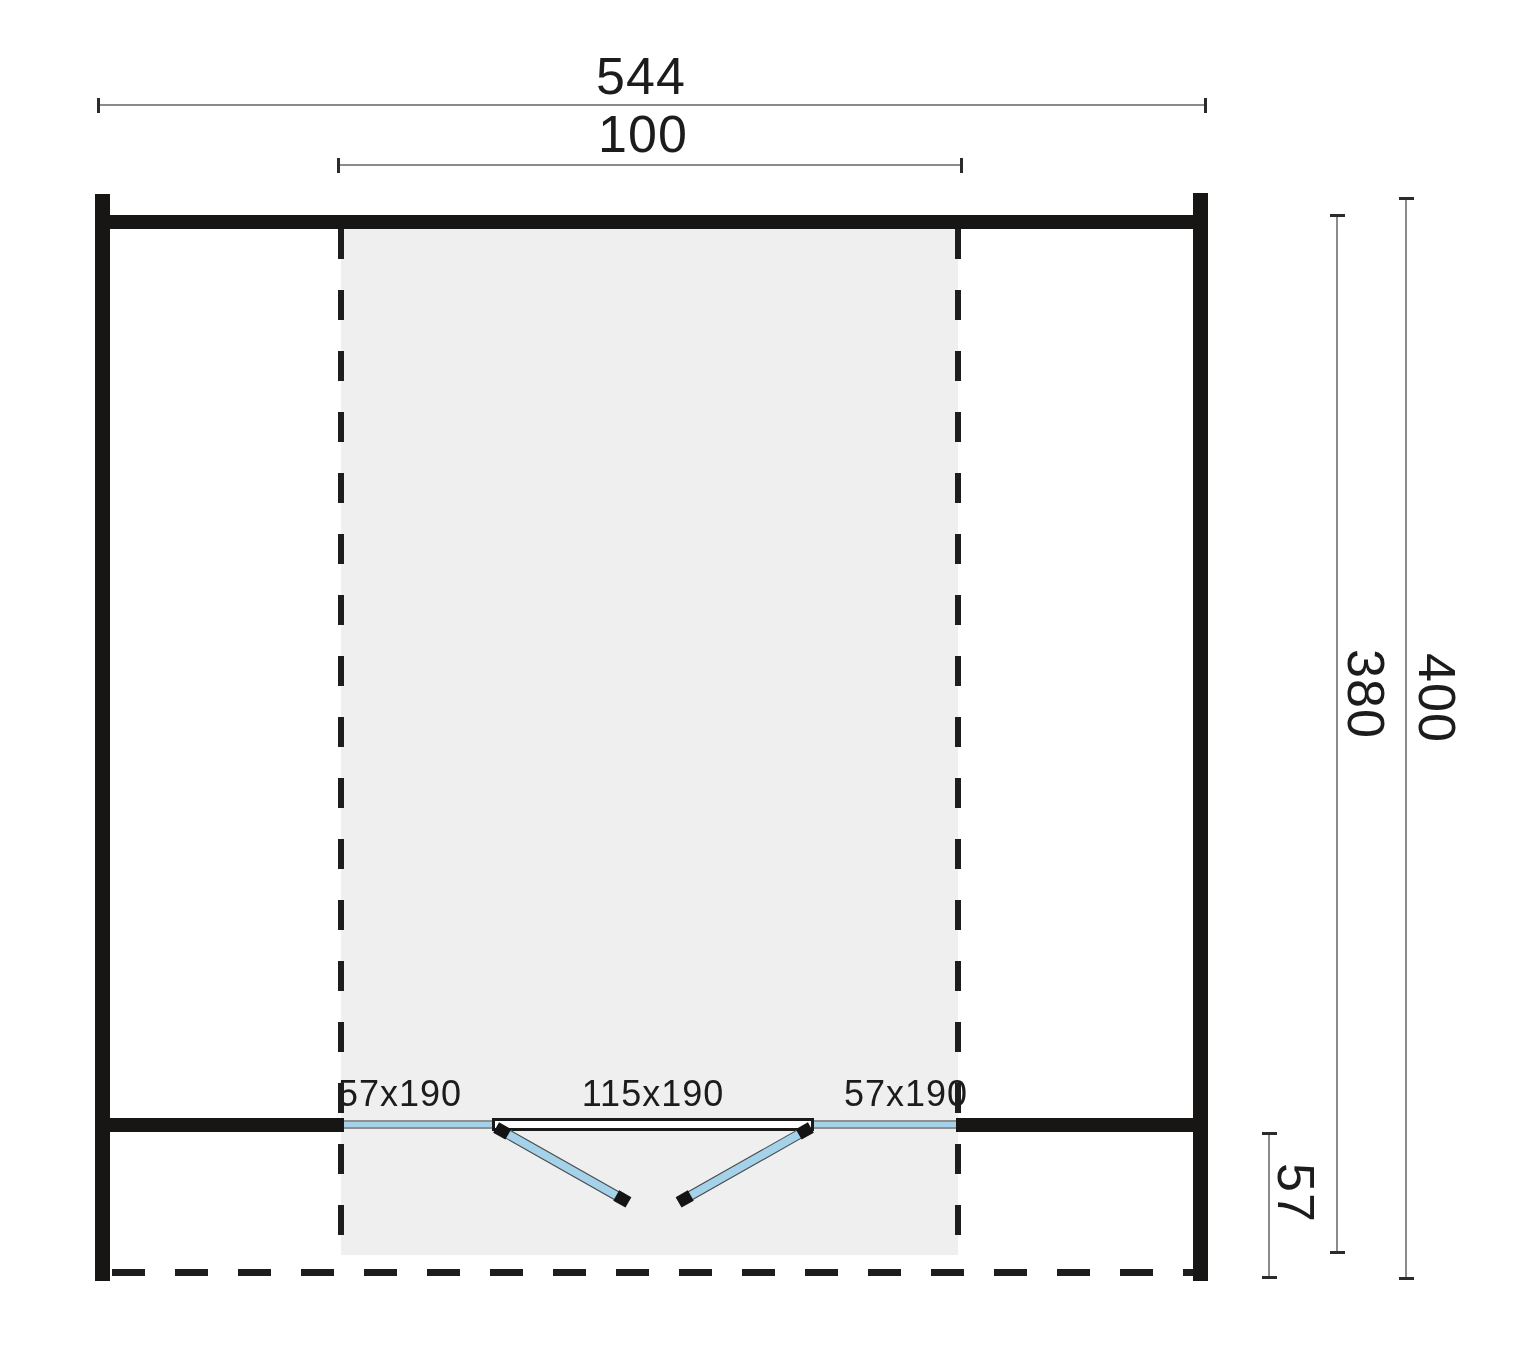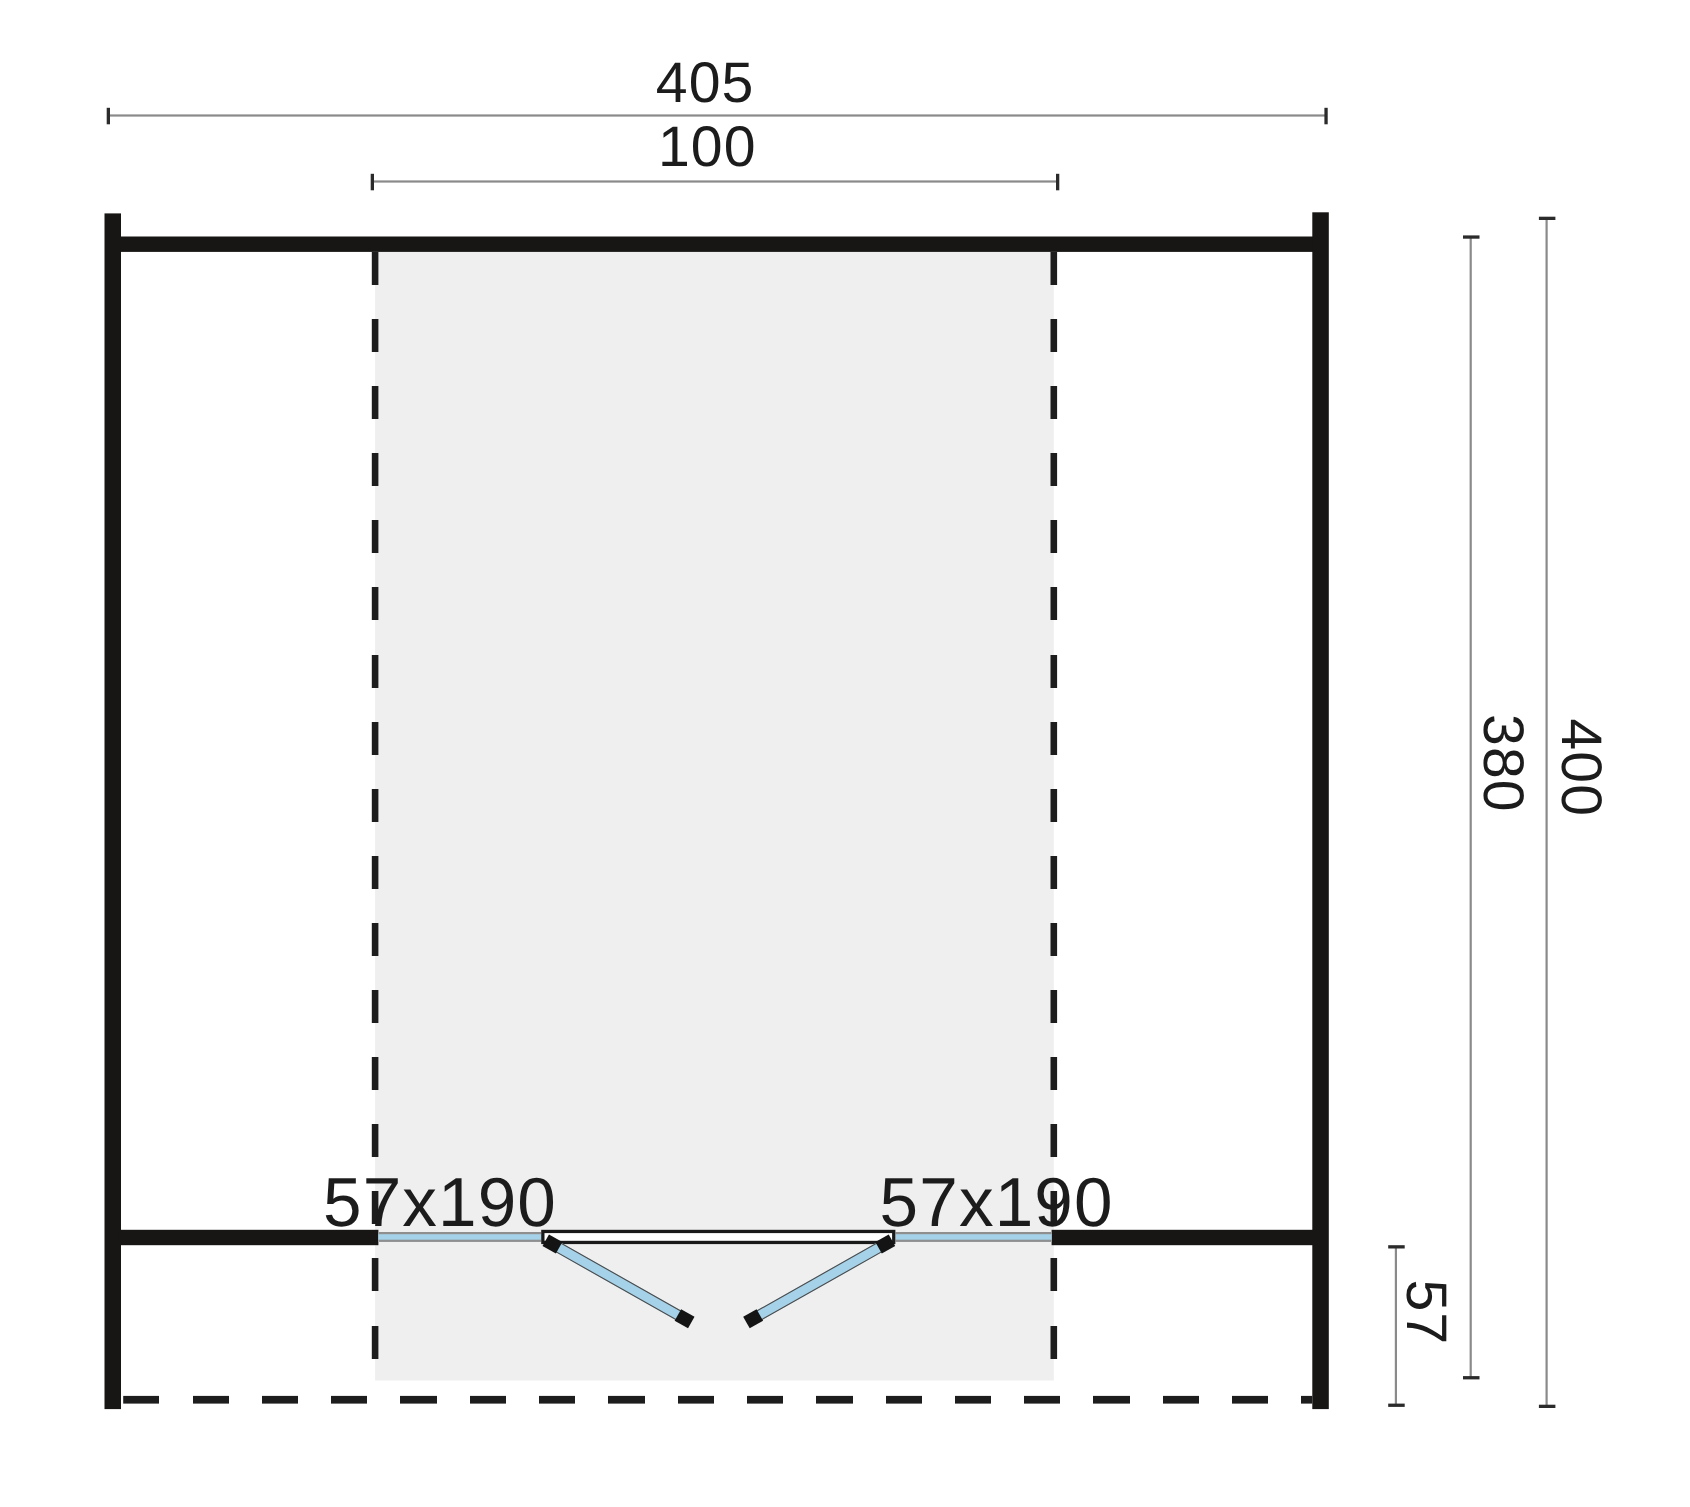--- a/index.html
+++ b/index.html
@@ -51,21 +51,21 @@
   .dim-v::before, .dim-v::after { content:""; position:absolute; left:-6px; width:15px; height:3px; background:#2b2b2b; }
   .dim-v::before { top:-1px; }
   .dim-v::after  { bottom:-1px; }
 
   
   .lbl {
     position:absolute; color:#1c1c1c; font-size:52px; line-height:1;
     transform:translate(-50%,-50%); white-space:nowrap; letter-spacing:1px;
   }
   .lbl-rot { transform:translate(-50%,-50%) rotate(90deg); }
-  .lbl-sm  { font-size:63px; }
+  .lbl-sm  { font-size:36px; }
 </style>
 </head>
 <body>
 
 <div class="canvas">
 
   <div class="abs shaded" style="left:341px; top:229px; width:617px; height:1026px;"></div>
 
   <div class="abs dashv" style="left:338px; top:229px; width:6px; height:1032px;"></div>
   <div class="abs dashv" style="left:955px; top:229px; width:6px; height:1032px;"></div>
@@ -83,22 +83,23 @@
   <div class="abs lintel" style="left:492px; top:1118px; width:322px; height:13px;"></div>
   <div class="abs leaf leaf-left" style="left:497px; top:1123px; width:150px;"></div>
   <div class="abs leaf leaf-right" style="left:660px; top:1123px; width:150px;"></div>
 
   <div class="abs dim dim-h" style="left:98px; top:104px; width:1108px;"></div>
   <div class="abs dim dim-h" style="left:338px; top:164px; width:624px;"></div>
   <div class="abs dim dim-v" style="left:1336px; top:215px; height:1038px;"></div>
   <div class="abs dim dim-v" style="left:1405px; top:198px; height:1081px;"></div>
   <div class="abs dim dim-v" style="left:1268px; top:1133px; height:145px;"></div>
 
-  <div class="lbl" style="left:641px; top:76px;">405</div>
+  <div class="lbl" style="left:641px; top:76px;">544</div>
   <div class="lbl" style="left:643px; top:134px;">100</div>
   <div class="lbl lbl-rot" style="left:1366px; top:694px;">380</div>
   <div class="lbl lbl-rot" style="left:1437px; top:698px;">400</div>
   <div class="lbl lbl-rot" style="left:1296px; top:1193px;">57</div>
 
   <div class="lbl lbl-sm" style="left:400px; top:1094px;">57x190</div>
+  <div class="lbl lbl-sm" style="left:653px; top:1094px;">115x190</div>
   <div class="lbl lbl-sm" style="left:906px; top:1094px;">57x190</div>
 
 </div>
 
 </body></html>

